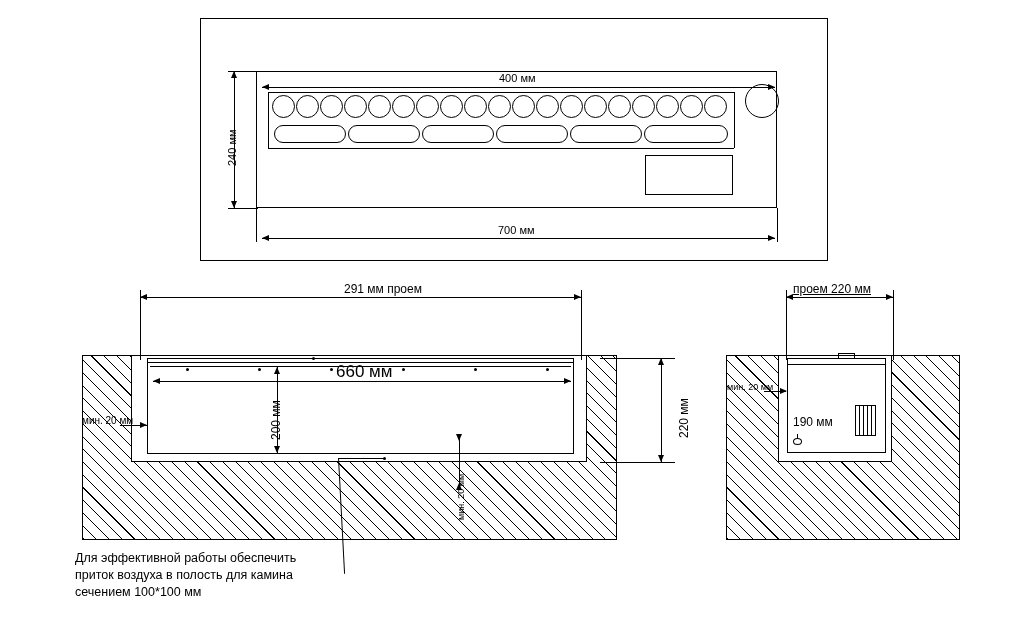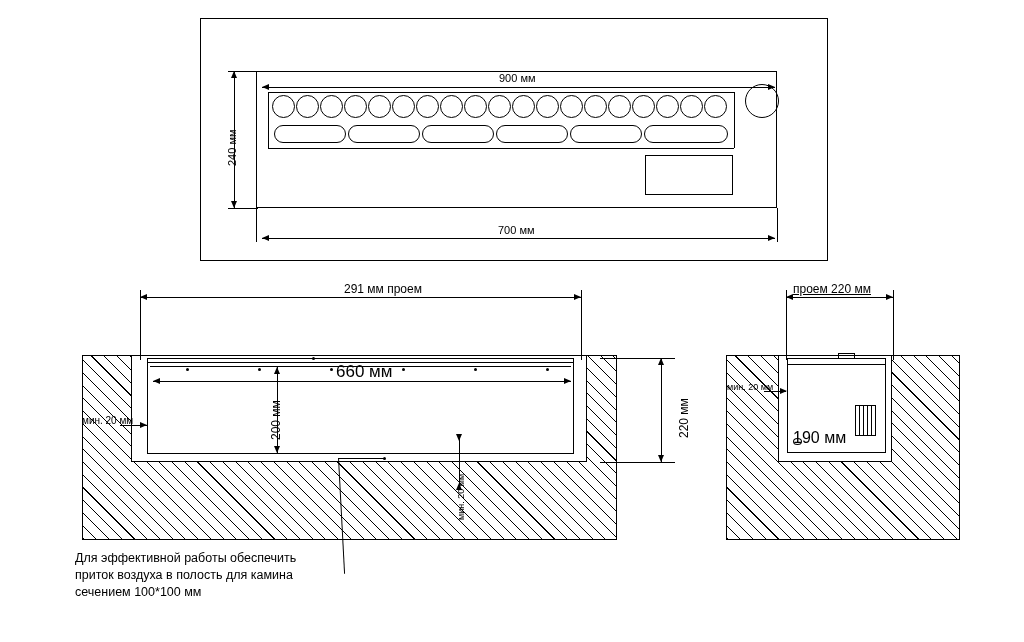--- a/index.html
+++ b/index.html
@@ -174,21 +174,21 @@
     <div class="line-v" style="left:268px; top:92px; height:56px;"></div>
     <div class="line-h" style="left:268px; top:148px; width:466px;"></div>
     <div class="line-v" style="left:734px; top:92px; height:56px;"></div>
     <div class="line-h" style="left:268px; top:92px; width:466px;"></div>
 
     <div class="box-outline" style="left:645px; top:155px; width:88px; height:40px;"></div>
 
     <div class="line-h" style="left:262px; top:87px; width:513px;"></div>
     <div class="arrow-l" style="left:262px; top:84px;"></div>
     <div class="arrow-r" style="left:768px; top:84px;"></div>
-    <div class="lbl" style="left:499px; top:72px;">900 мм</div>
+    <div class="lbl" style="left:499px; top:72px;">400 мм</div>
 
     <div class="line-v" style="left:234px; top:71px; height:137px;"></div>
     <div class="arrow-u" style="left:231px; top:71px;"></div>
     <div class="arrow-d" style="left:231px; top:201px;"></div>
     <div class="line-h" style="left:228px; top:71px; width:30px;"></div>
     <div class="line-h" style="left:228px; top:208px; width:30px;"></div>
     <div class="lbl-v" style="left:226px; top:166px;">240 мм</div>
 
     <div class="line-h" style="left:262px; top:238px; width:513px;"></div>
     <div class="arrow-l" style="left:262px; top:235px;"></div>
@@ -281,21 +281,21 @@
     <div class="arrow-l" style="left:786px; top:294px;"></div>
     <div class="arrow-r" style="left:886px; top:294px;"></div>
     <div class="line-v" style="left:786px; top:290px; height:70px;"></div>
     <div class="line-v" style="left:893px; top:290px; height:70px;"></div>
     <div class="lbl" style="left:793px; top:283px; font-size:12px;text-decoration:underline;">проем 220 мм</div>
 
     <div class="lbl" style="left:727px; top:381px; font-size:9px;">мин. 20 мм</div>
     <div class="line-h" style="left:764px; top:391px; width:22px;"></div>
     <div class="arrow-r" style="left:780px; top:388px;"></div>
 
-    <div class="lbl" style="left:793px; top:432px; font-size:16px;">190 мм</div>
+    <div class="lbl" style="left:793px; top:416px; font-size:12px;">190 мм</div>
   </div>
 
   <div style="position:absolute; left:75px; top:550px;">
     <div class="note" style="left:0; top:0;">Для эффективной работы обеспечить</div>
     <div class="note" style="left:0; top:17px;">приток воздуха в полость для камина</div>
     <div class="note" style="left:0; top:34px;">сечением 100*100 мм</div>
   </div>
 
 </div>
 

